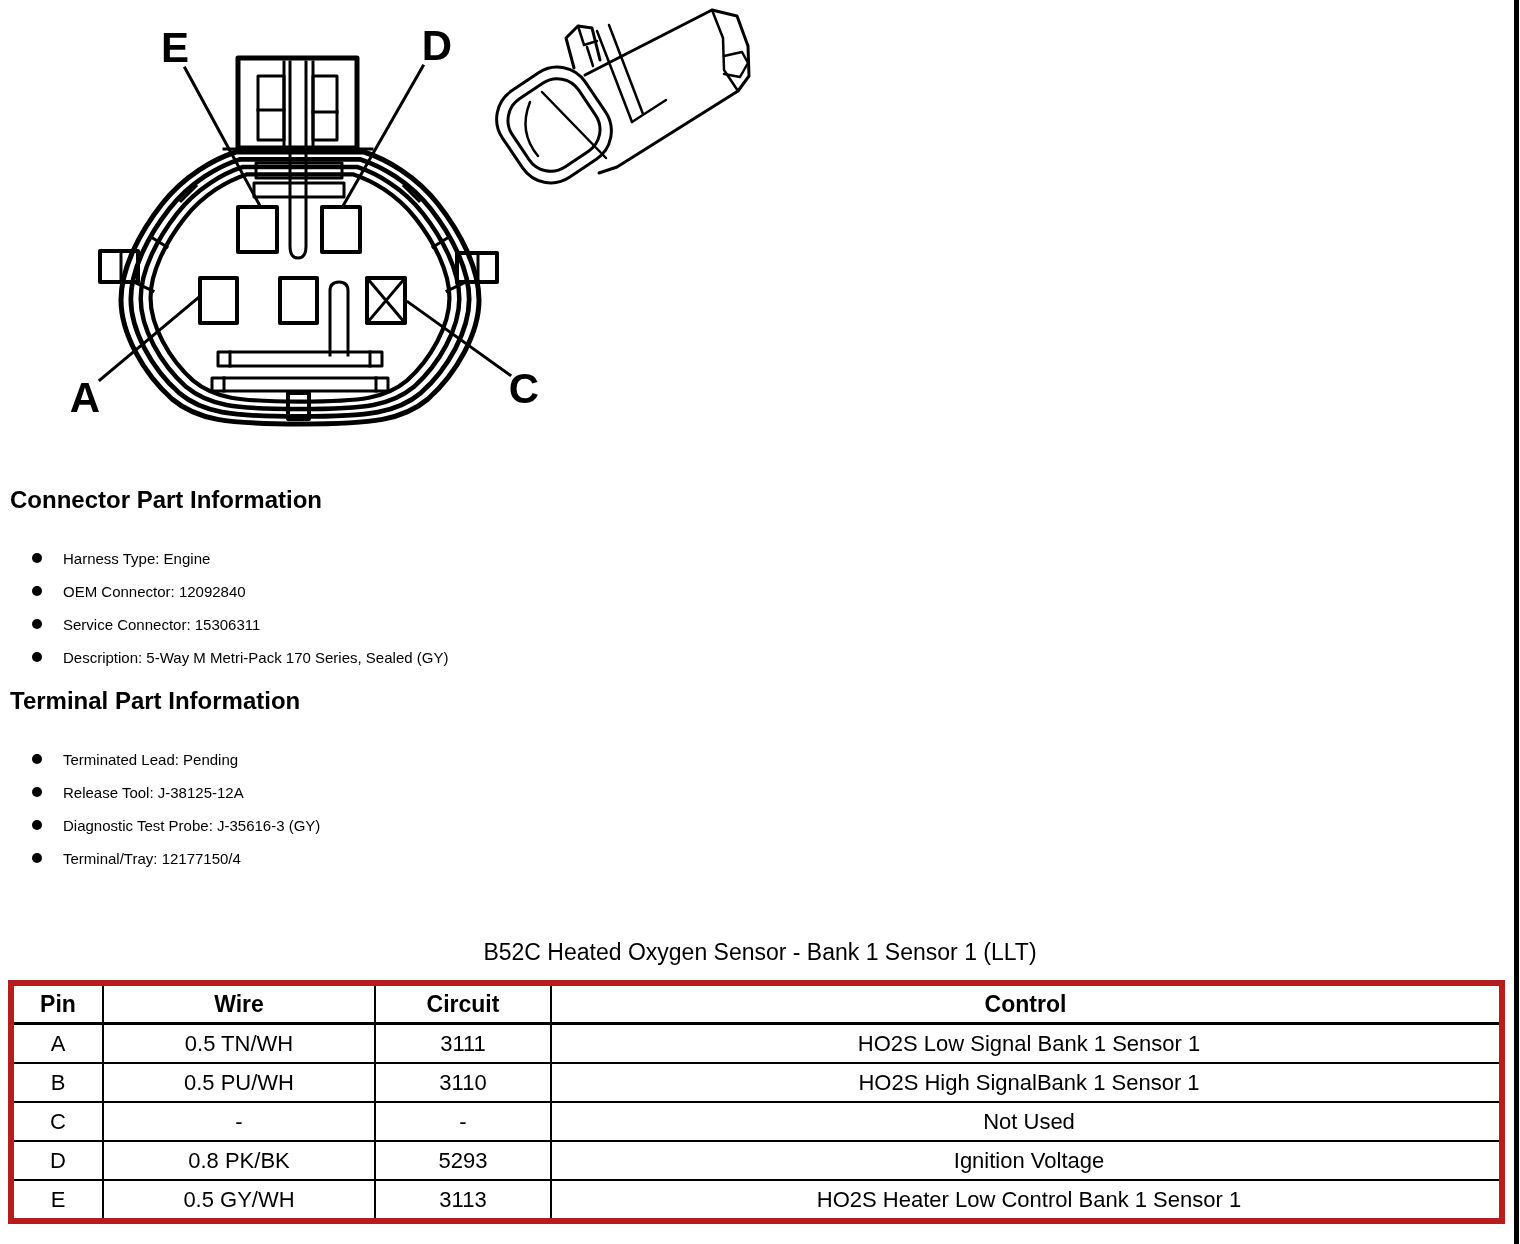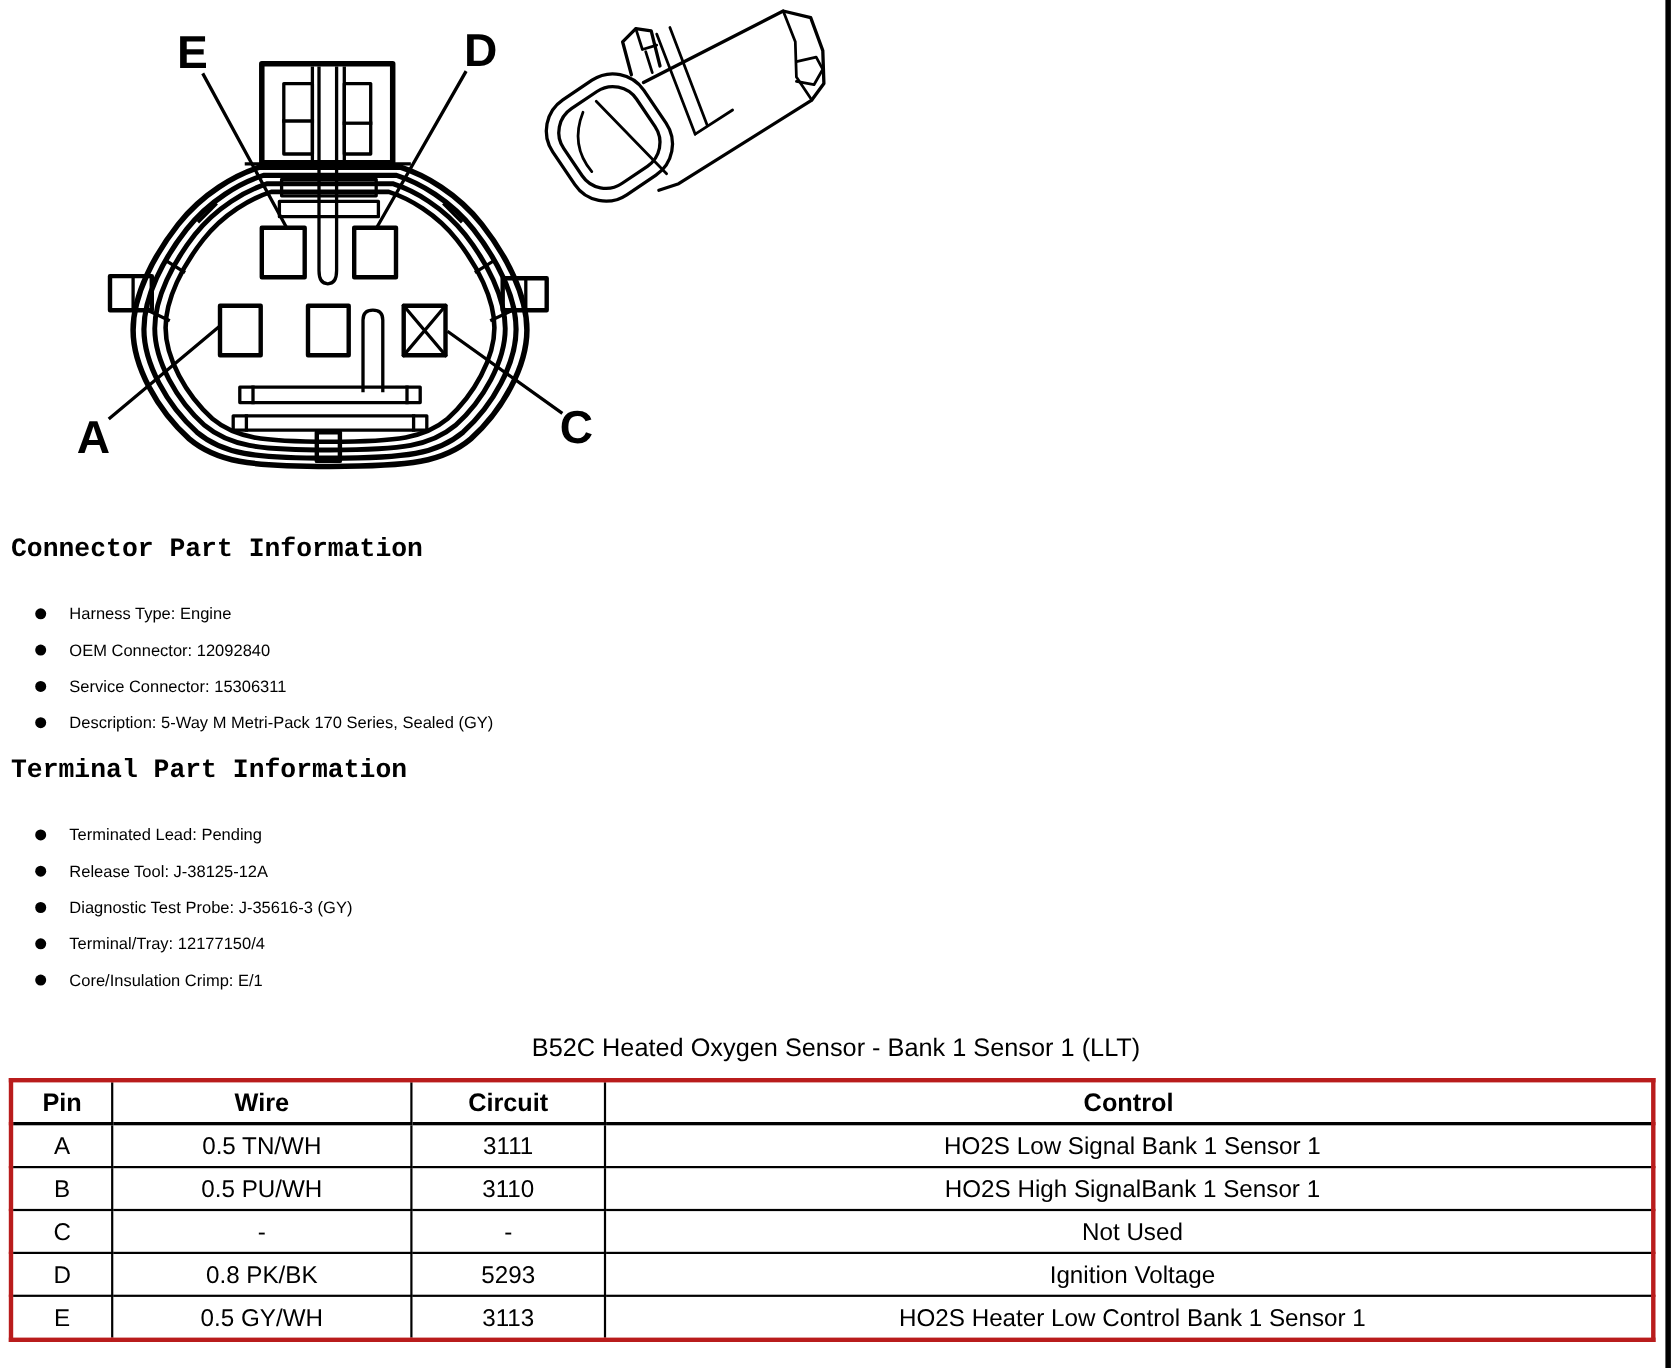--- a/index.html
+++ b/index.html
@@ -10,36 +10,36 @@
     font-family:"Liberation Sans", sans-serif;
     color:#000;
     overflow:hidden;
   }
   svg{position:absolute;}
   .frontview{left:0;top:0;}
   .sideview{left:490px;top:0;}
   .page-edge{position:absolute;left:1514px;top:0;width:5px;height:1244px;background:#000;}
 
   .text-block{position:absolute;left:10px;top:486px;width:1100px;}
-  .sec-heading{font-size:24px;font-weight:bold;margin:0;line-height:28px;font-family:Liberation Mono, monospace;}
+  .sec-heading{font-size:24px;font-weight:bold;margin:0;line-height:28px;}
   .bullet-list{list-style:none;margin:28px 0 13px 0;padding:0 0 0 53px;}
   .bullet-list li{font-size:15px;line-height:33px;position:relative;}
   .bullet-list li::before{
     content:"";position:absolute;left:-31px;top:11px;
     width:10px;height:10px;border-radius:50%;background:#000;
   }
 
   .table-title{
     position:absolute;top:939px;left:0;width:1520px;
     text-align:center;font-size:23px;font-weight:normal;
   }
   table.pinout{
     position:absolute;left:8px;top:980px;width:1497px;
     border-collapse:collapse;table-layout:fixed;
-    border:4px solid #b91c1c;
+    border:6px solid #b91c1c;
   }
   table.pinout th, table.pinout td{
     border:2px solid #000;
     font-family:"Liberation Sans", sans-serif;
     padding:0;
     background:#fff;
   }
   table.pinout th{height:36px;font-size:23px;font-weight:bold;text-align:center;border-bottom:3px solid #000;}
   table.pinout td{height:37px;font-size:22px;text-align:center;}
   table.pinout td.fn{text-align:center;padding-left:7px;}
@@ -174,21 +174,20 @@
       <li>OEM Connector: 12092840</li>
       <li>Service Connector: 15306311</li>
       <li>Description: 5-Way M Metri-Pack 170 Series, Sealed (GY)</li>
     </ul>
     <h2 class="sec-heading">Terminal Part Information</h2>
     <ul class="bullet-list">
       <li>Terminated Lead: Pending</li>
       <li>Release Tool: J-38125-12A</li>
       <li>Diagnostic Test Probe: J-35616-3 (GY)</li>
       <li>Terminal/Tray: 12177150/4</li>
-      <li>Core/Insulation Crimp: E/1</li>
     </ul>
   </div>
 
   <div class="table-title">B52C Heated Oxygen Sensor - Bank 1 Sensor 1 (LLT)</div>
 
   <table class="pinout">
     <colgroup>
       <col style="width:92px">
         <col style="width:272px">
         <col style="width:176px">

